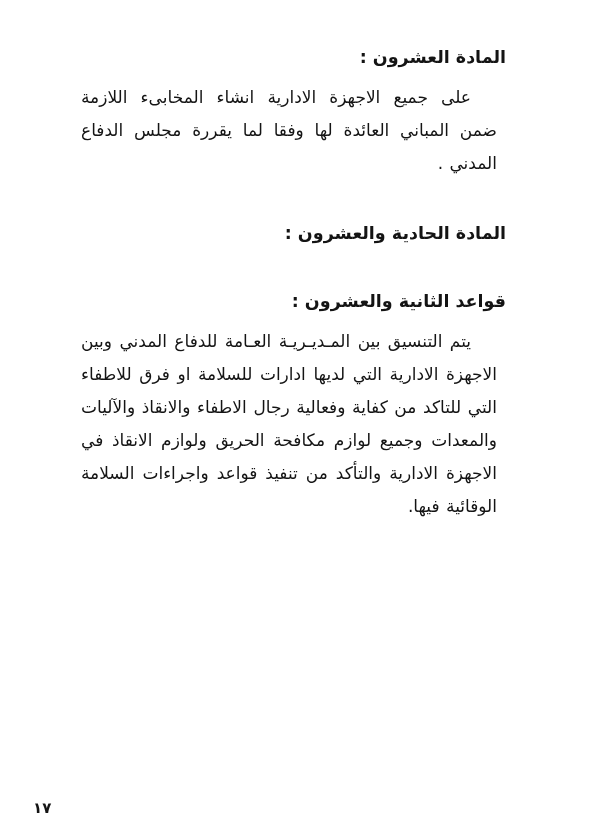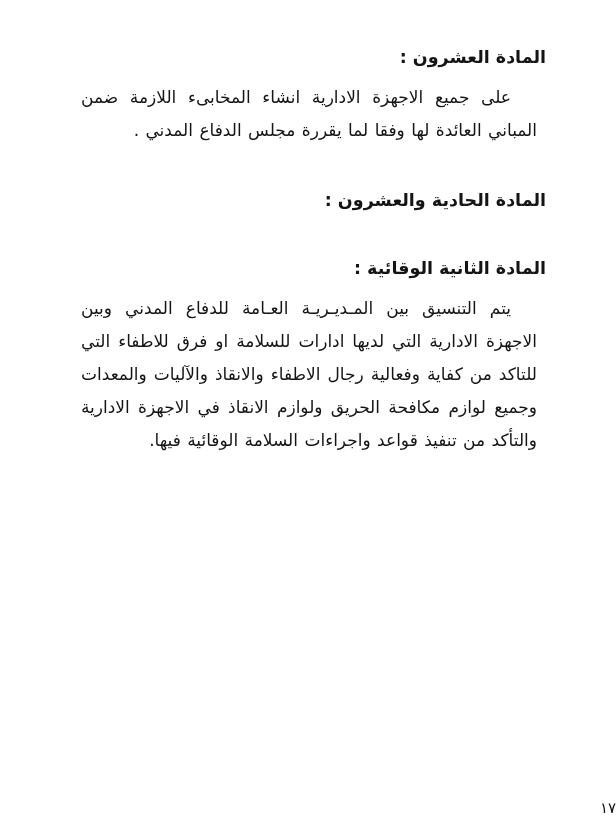--- a/index.html
+++ b/index.html
@@ -13,21 +13,21 @@
       height: 837px;
       margin: 0 auto;
       background: #ffffff;
       direction: rtl;
       font-family: "DejaVu Sans", sans-serif;
       color: #141414;
       overflow: hidden;
       box-sizing: border-box;
     }
     .content {
-      padding: 42px 70px 0 72px;
+      padding: 42px 110px 0 72px;
     }
     .article {
       margin: 0 0 38px 0;
     }
     .article-heading {
       font-size: 17.5px;
       font-weight: bold;
       line-height: 30px;
       margin: 0 0 4px 0;
       text-align: right;
@@ -40,43 +40,43 @@
       text-align: justify;
       text-justify: inter-word;
       text-indent: 26px;
       word-spacing: 1px;
     }
     .page-number {
       position: absolute;
       bottom: 20px;
       left: 0;
       right: 0;
-      text-align: right;
+      text-align: left;
       font-size: 15px;
-      font-weight: normal;
+      font-weight: bold;
       color: #141414;
       margin-left: 33px;
     }
   </style>
 </head>
 <body>
 
 <div class="page">
   <div class="content">
 
     <section class="article">
       <h2 class="article-heading">المادة العشرون :</h2>
       <p class="article-body">على جميع الاجهزة الادارية انشاء المخابىء اللازمة ضمن المباني العائدة لها وفقا لما يقررة مجلس الدفاع المدني .</p>
     </section>
 
     <section class="article">
       <h2 class="article-heading">المادة الحادية والعشرون :</h2>
     </section>
 
     <section class="article">
-      <h2 class="article-heading">المادة الثانية الوقائية :</h2>
+      <h2 class="article-heading">قواعد الثانية والعشرون :</h2>
       <p class="article-body">يتم التنسيق بين المـديـريـة العـامة للدفاع المدني وبين الاجهزة الادارية التي لديها ادارات للسلامة او فرق للاطفاء التي للتاكد من كفاية وفعالية رجال الاطفاء والانقاذ والآليات والمعدات وجميع لوازم مكافحة الحريق ولوازم الانقاذ في الاجهزة الادارية والتأكد من تنفيذ قواعد واجراءات السلامة الوقائية فيها.</p>
     </section>
 
   </div>
 
   <div class="page-number">١٧</div>
 </div>
 
 </body></html>

